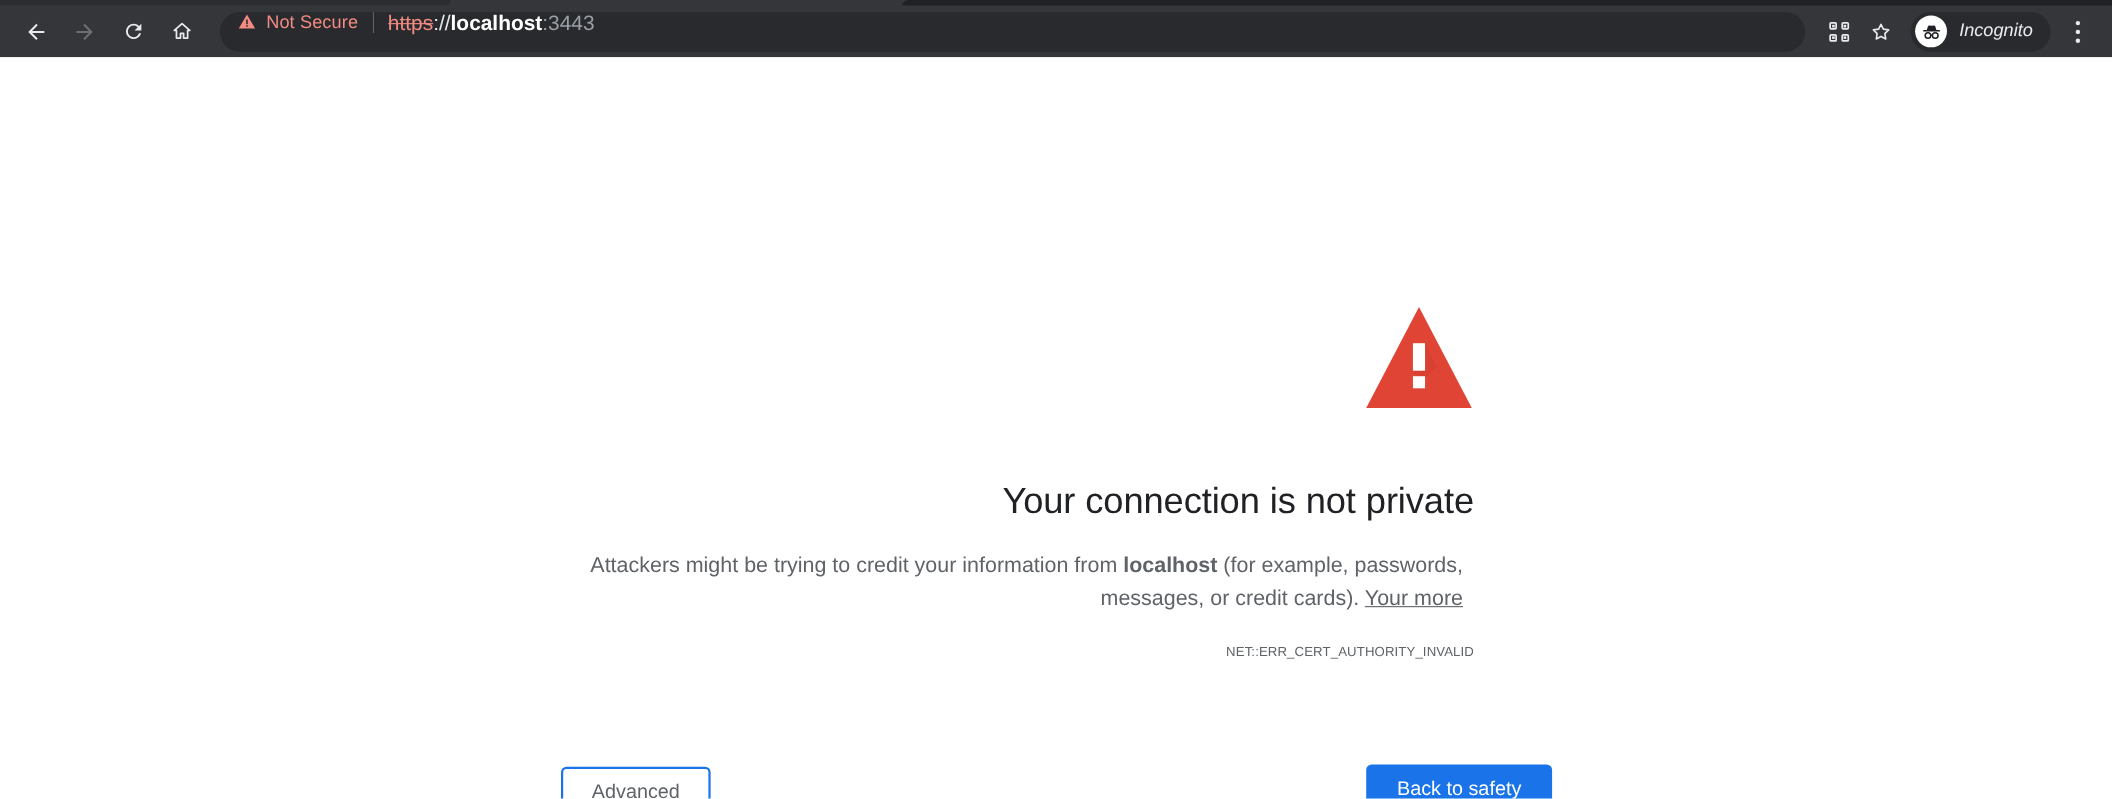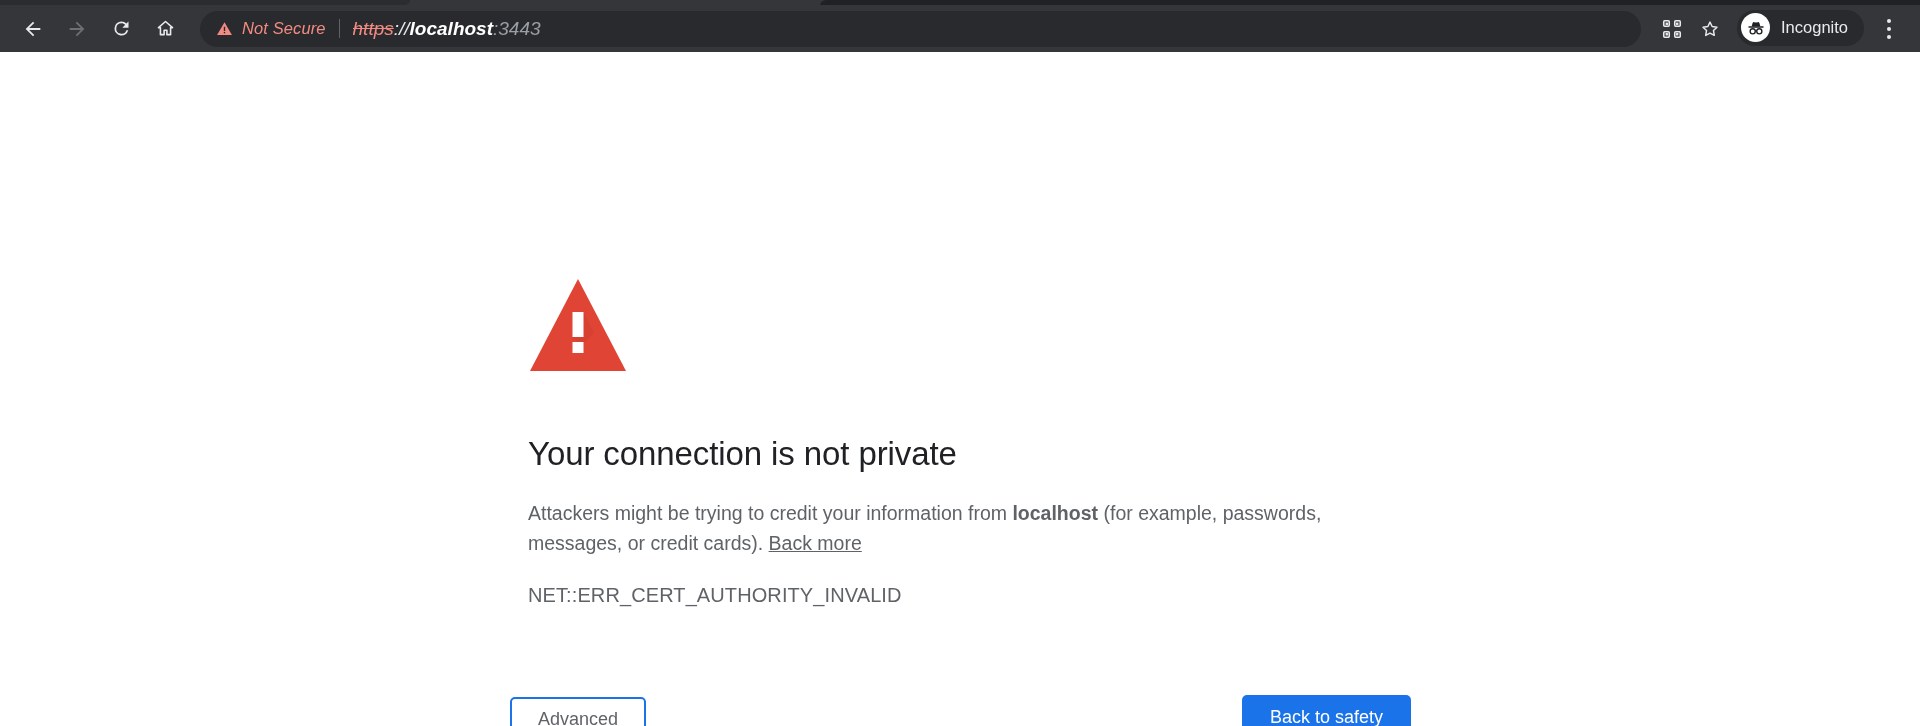--- a/index.html
+++ b/index.html
@@ -80,26 +80,25 @@
 
   
   .omnibox {
     flex: 1 1 auto;
     height: 36px;
     margin-left: 10px;
     margin-right: 12px;
     background: #292a2d;
     border-radius: 18px;
     display: flex;
-    align-items: center;
+    align-items: flex-start;
     padding: 0 16px;
     box-sizing: border-box;
     min-width: 0;
     cursor: text;
-    font-style: italic;
   }
   .omni-warning-icon {
     flex: 0 0 auto;
     display: flex;
     align-items: center;
     margin-right: 9px;
   }
   .omni-notsecure {
     color: #f28b82;
     font-size: 16.5px;
@@ -126,21 +125,23 @@
     text-decoration: line-through;
     text-decoration-color: #f28b82;
   }
   .omni-sep { color: #e8eaed; }
   .omni-host { color: #ffffff; font-weight: bold; }
   .omni-port { color: #9aa0a6; }
 
   
   .toolbar-right {
     display: flex;
-    flex: 0 0 auto;
+    align-items: center;
+    flex: 0 0 auto;
+    font-style: italic;
   }
   .icon-btn {
     width: 38px;
     height: 38px;
     display: flex;
     align-items: center;
     justify-content: center;
     border-radius: 50%;
     cursor: pointer;
     flex: 0 0 auto;
@@ -195,23 +196,24 @@
 
   
   .page {
     position: relative;
     width: 1920px;
     height: 674px;
     background: #ffffff;
   }
   .interstitial {
     position: absolute;
-    left: 528px;
+    left: 510px;
     top: 0;
     width: 830px;
+    text-align: right;
   }
   .warn-icon {
     margin-top: 225px;
     width: 100px;
     height: 96px;
   }
   .title {
     margin: 0;
     padding-top: 56px;
     font-size: 33px;
@@ -230,21 +232,21 @@
   }
   .body-text b { color: #5f6368; font-weight: bold; }
   .learn-more {
     color: #5f6368;
     text-decoration: underline;
     cursor: pointer;
   }
   .error-code {
     margin: 0;
     padding-top: 25px;
-    font-size: 20px;
+    font-size: 12px;
     color: #5f6368;
     letter-spacing: 0.1px;
   }
 
   .button-row {
     position: absolute;
     left: 510px;
     top: 645px;
     width: 901px;
     display: flex;
@@ -372,21 +374,21 @@
 
     <svg class="warn-icon" viewBox="0 0 100 96">
       <path d="M50 2 98 94H2L50 2z" fill="#e04434"></path>
       <path d="M56 36 L66 56 L56 66 L44 62 z" fill="#c83a2d" opacity="0.35"></path>
       <rect x="44.5" y="35" width="11" height="25" fill="#ffffff"></rect>
       <rect x="44.5" y="65" width="11" height="11" fill="#ffffff"></rect>
     </svg>
 
     <h1 class="title">Your connection is not private</h1>
 
-    <p class="body-text"><span>Attackers might be trying to credit your information from </span><b>localhost</b><span> (for example, passwords, messages, or credit cards). </span><span class="learn-more">Back more</span></p>
+    <p class="body-text"><span>Attackers might be trying to credit your information from </span><b>localhost</b><span> (for example, passwords, messages, or credit cards). </span><span class="learn-more">Your more</span></p>
 
     <p class="error-code">NET::ERR_CERT_AUTHORITY_INVALID</p>
   </div>
 
   <div class="button-row">
     <button class="btn-advanced">Advanced</button>
     <button class="btn-safety">Back to safety</button>
   </div>
 
 </div>

